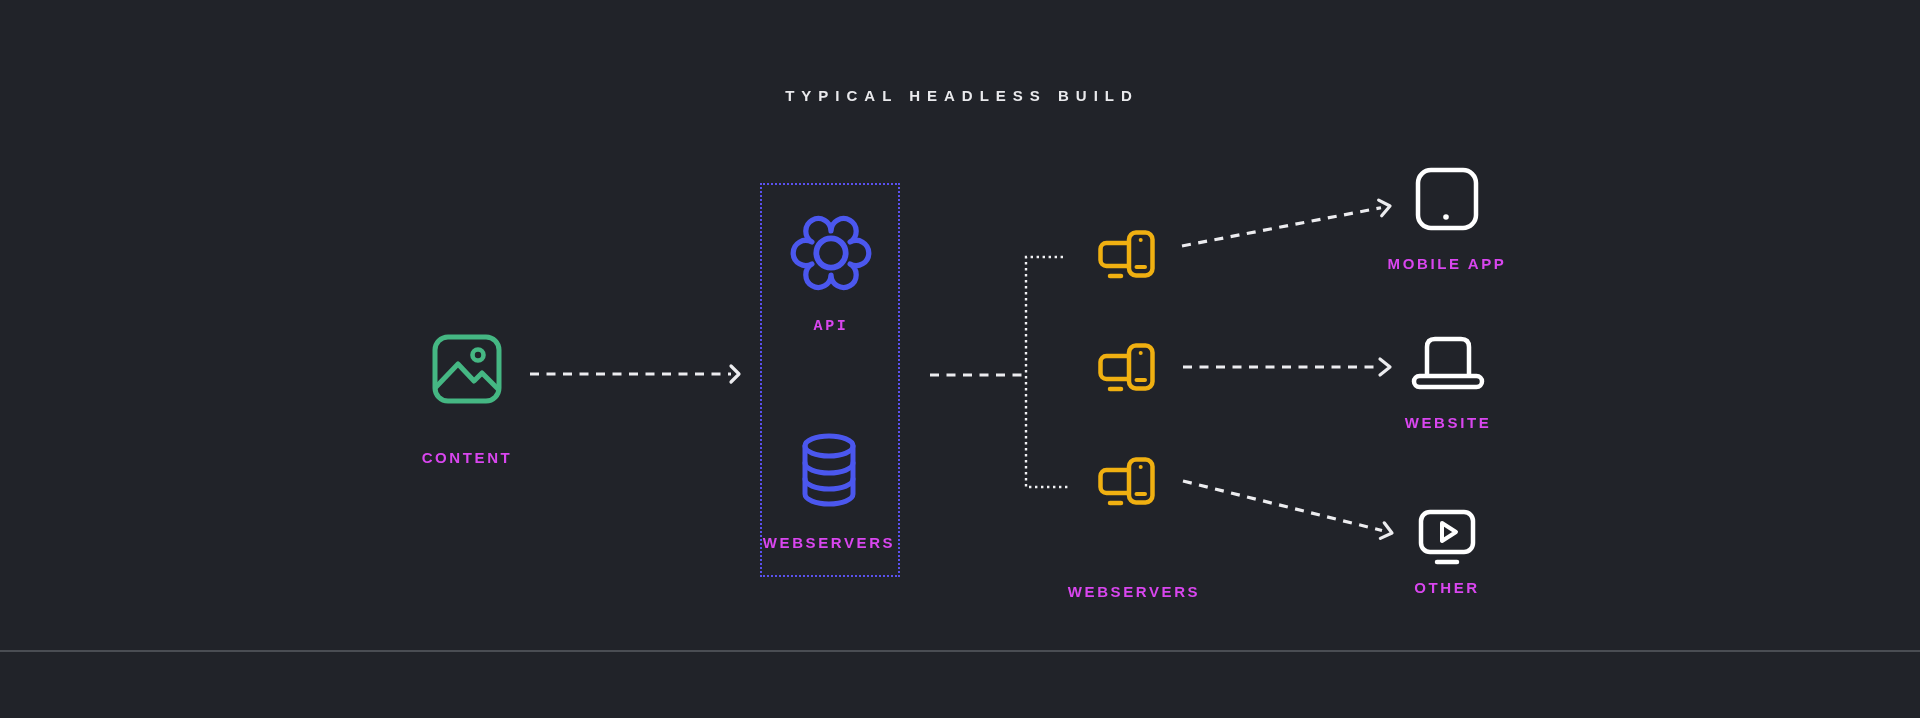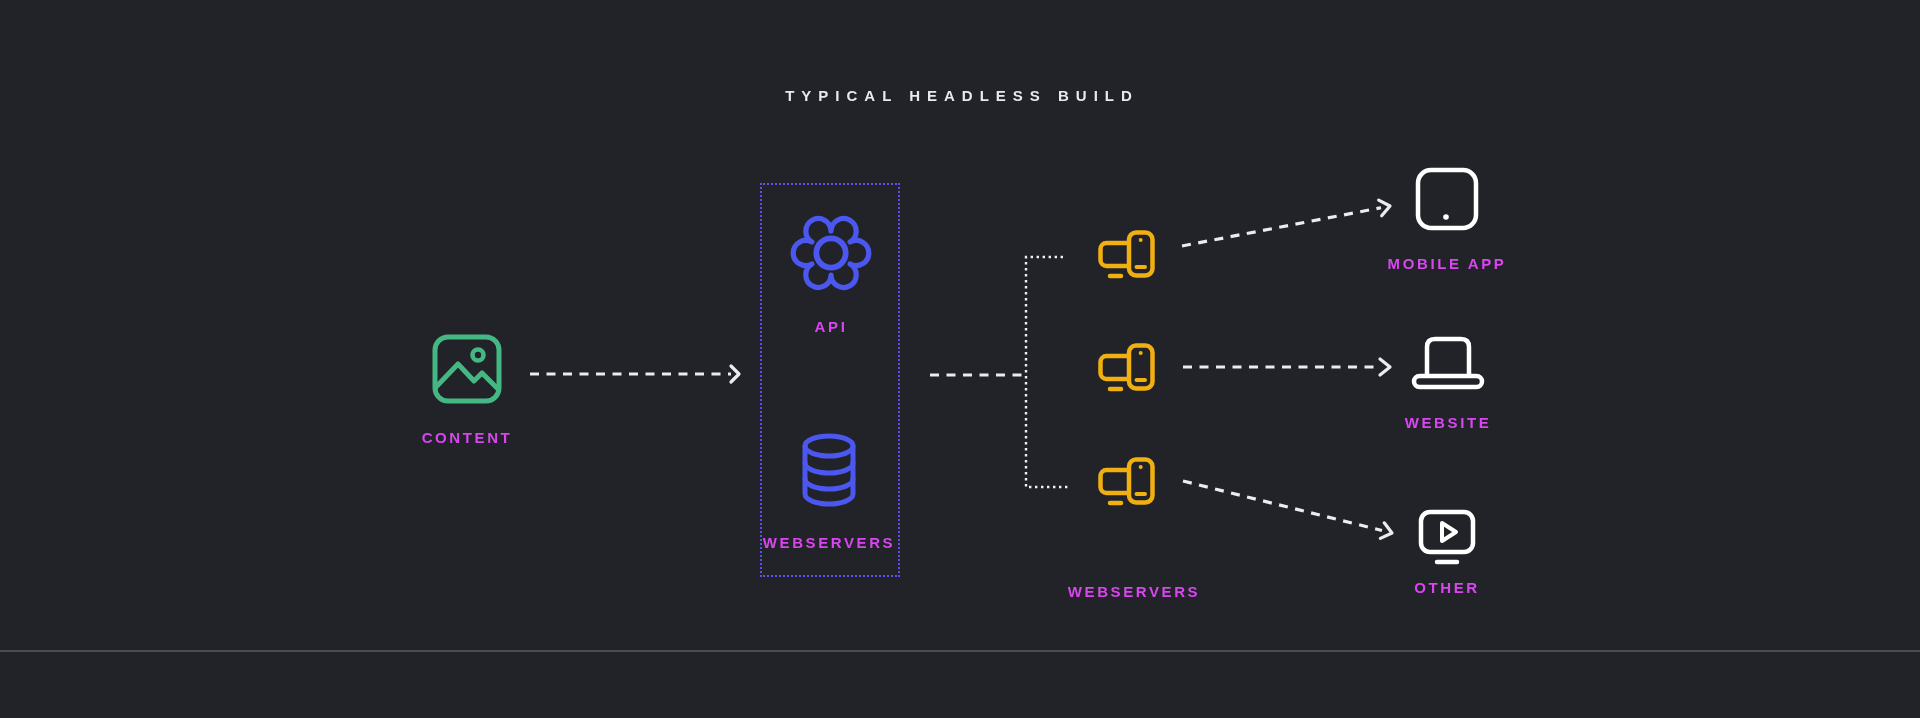--- a/index.html
+++ b/index.html
@@ -65,33 +65,33 @@
 
   <div class="iconwrap" style="left:431px; top:333px;">
     <svg width="72" height="72" viewBox="0 0 72 72">
       <g fill="none" stroke="#45b783" stroke-width="5" stroke-linecap="round" stroke-linejoin="round">
         <rect x="4" y="4" width="64" height="64" rx="13"></rect>
         <circle cx="47" cy="22" r="5.5" stroke-width="4.6"></circle>
         <path d="M5 54 L27 31 L43 48 L51 40 L67 56"></path>
       </g>
     </svg>
   </div>
-  <div class="label" style="left:467px; top:430px;text-align:right;">CONTENT</div>
+  <div class="label" style="left:467px; top:450px;text-align:right;">CONTENT</div>
 
   <div class="apibox"></div>
 
   <div class="iconwrap" style="left:789px; top:211px;">
     <svg width="84" height="84" viewBox="0 0 80 80">
       <g fill="none" stroke="#4b57ee" stroke-width="5" stroke-linejoin="round">
         <path d="M58.19 29.5 A12 12 0 1 1 58.19 50.5 A12 12 0 1 1 40 61 A12 12 0 1 1 21.81 50.5 A12 12 0 1 1 21.81 29.5 A12 12 0 1 1 40 19 A12 12 0 1 1 58.19 29.5 Z"></path>
         <circle cx="40" cy="40" r="14" stroke-width="5.5"></circle>
       </g>
     </svg>
   </div>
-  <div class="label" style="left:831px; top:319px;">API</div>
+  <div class="label" style="left:831px; top:319px;font-family:Liberation Mono, monospace;">API</div>
 
   <div class="iconwrap" style="left:800px; top:433px;">
     <svg width="58" height="74" viewBox="0 0 58 74">
       <g fill="none" stroke="#4b57ee" stroke-width="5" stroke-linecap="round">
         <ellipse cx="29" cy="13" rx="24" ry="10"></ellipse>
         <path d="M5 13 V61 A24 10 0 0 0 53 61 V13"></path>
         <path d="M5 30 A24 10 0 0 0 53 30"></path>
         <path d="M5 46 A24 10 0 0 0 53 46"></path>
       </g>
     </svg>

